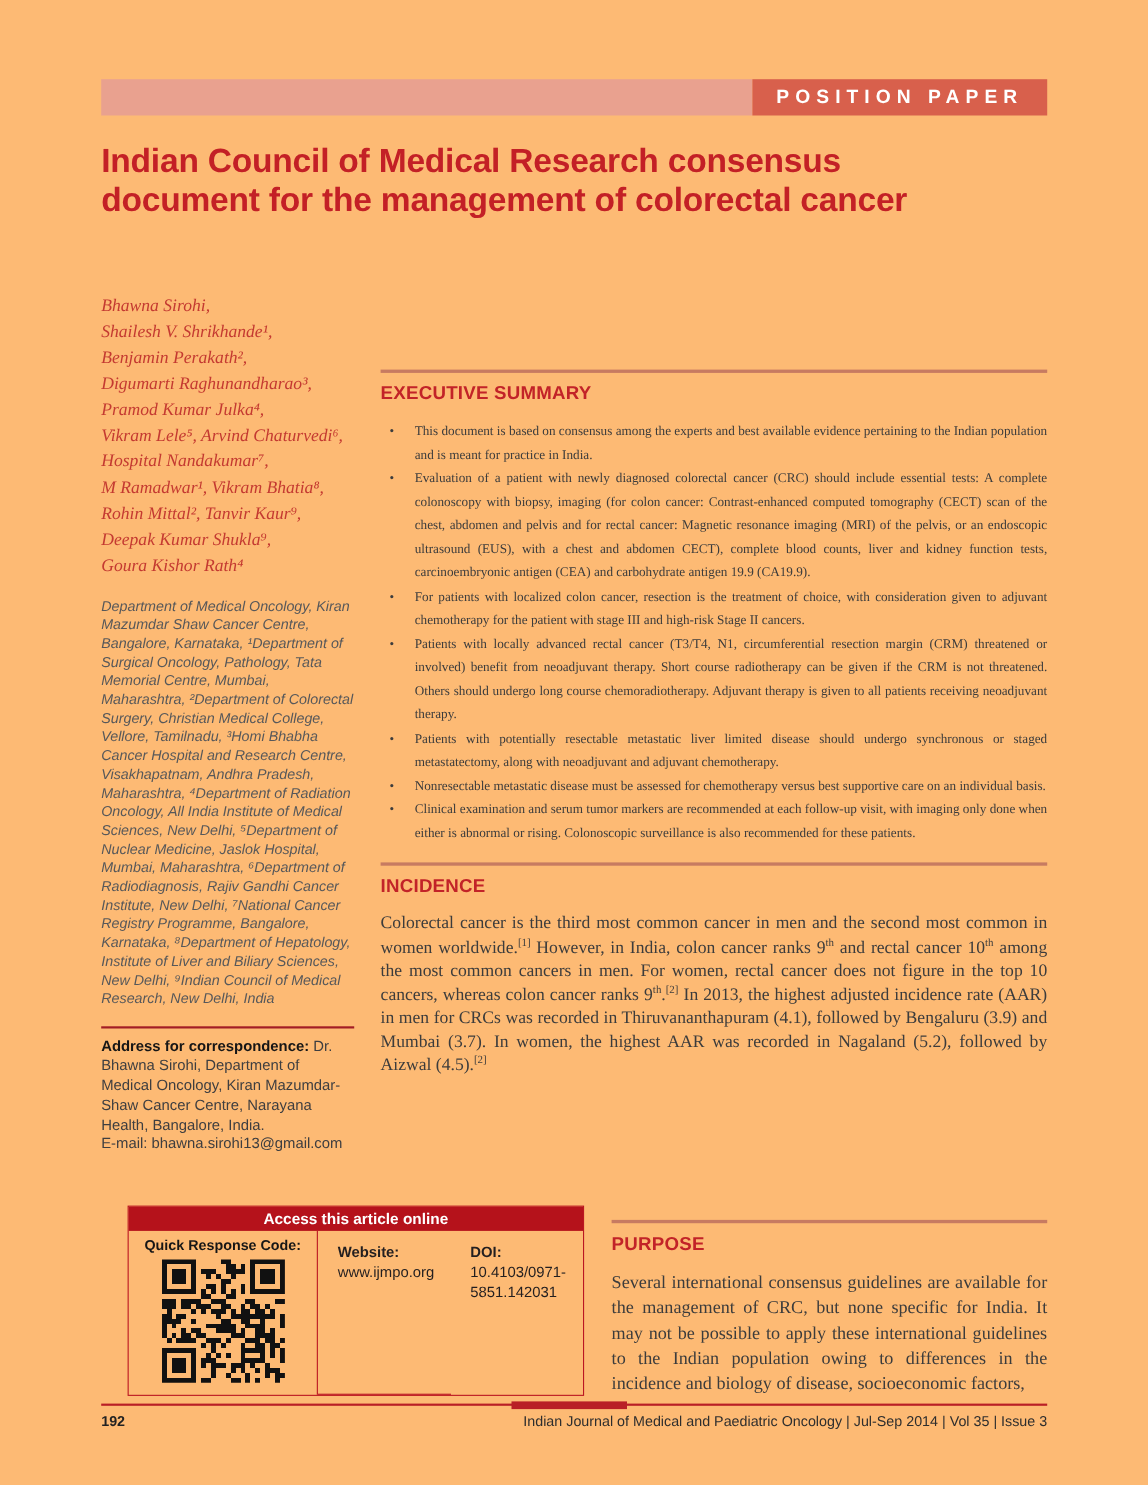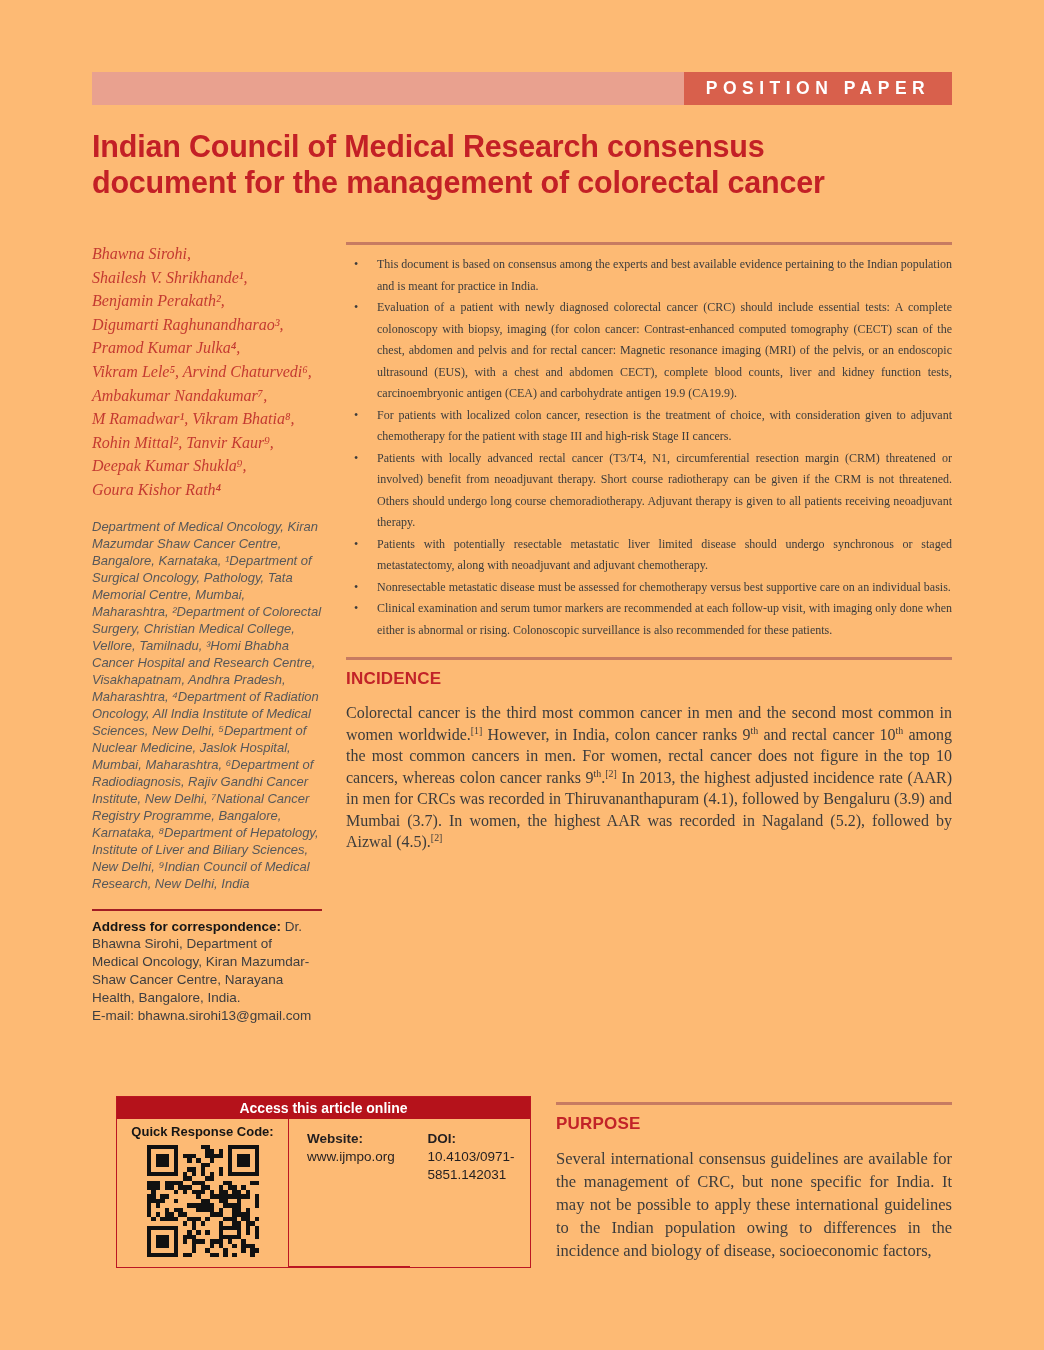--- a/index.html
+++ b/index.html
@@ -10,21 +10,21 @@
   .banner-row{margin:72px 92px 0 92px;height:33px;display:flex;}
   .banner-light{flex:1;background:#E9A18F;}
   .banner-dark{width:268px;background:#D8604C;display:flex;align-items:center;justify-content:center;
                color:#fff;font-weight:bold;font-size:17.5px;letter-spacing:5.5px;white-space:nowrap;}
 
   
   .title{margin:23px 92px 0 92px;color:#C32026;font-weight:bold;font-size:30.5px;line-height:36px;
          letter-spacing:-0.2px;font-family:"Liberation Sans",sans-serif;}
 
   
-  .columns{margin:42px 92px 0 92px;display:flex;gap:24px;align-items:flex-start;min-height:832px;}
+  .columns{margin:42px 92px 0 92px;display:flex;gap:24px;align-items:center;min-height:832px;}
   .left-col{width:230px;flex-shrink:0;}
   .main-col{flex:1;min-width:0;}
 
   .authors{font-family:"Liberation Serif",serif;font-style:italic;font-size:16px;line-height:23.6px;
            color:#C43A31;}
   .affiliations{margin-top:16px;font-style:italic;font-size:13px;line-height:17px;color:#57585A;}
   .corr-rule{margin-top:17px;height:2px;background:#A21D24;}
   .corr{margin-top:7px;font-size:13.5px;line-height:17.8px;color:#3E3E40;}
   .corr-heading{font-weight:bold;color:#161616;}
 
@@ -37,21 +37,21 @@
   .bullets li{position:relative;padding-left:31px;}
   .bullets li::before{content:"\2022";position:absolute;left:8px;}
 
   .body-par{margin:0;font-family:"Liberation Serif",serif;font-size:16px;line-height:21.5px;
             color:#3C3C3C;text-align:justify;}
   .body-par sup{font-size:0.62em;line-height:0;vertical-align:super;}
 
   .incidence-section{margin-top:16px;}
 
   
-  .bottom-row{margin:22px 92px 0 92px;display:flex;gap:25px;align-items:center;padding-left:24px;}
+  .bottom-row{margin:22px 92px 0 92px;display:flex;gap:25px;align-items:flex-end;padding-left:24px;}
   .access-box{width:413px;flex-shrink:0;border:1px solid #BB1622;}
   .access-header{background:#B5121B;color:#fff;font-weight:bold;font-size:14px;line-height:22px;
                  height:22px;text-align:center;}
   .access-body{display:flex;}
   .access-left{width:163px;border-right:1px solid #BB1622;padding:5px 4px 6px 4px;text-align:center;}
   .qr-label{font-weight:bold;font-size:13px;color:#161616;line-height:16px;}
   .qr{width:112px;height:112px;margin-top:5px;}
   .access-right{flex:1;display:flex;flex-direction:row;}
   .access-cell{flex:1;padding:11px 6px 11px 18px;font-size:13.5px;line-height:18px;color:#231F20;}
   .access-cell.first{border-bottom:1px solid #BB1622;}
@@ -86,39 +86,40 @@
   <div class="columns">
 
     <aside class="left-col">
       <div class="authors">
           <div>Bhawna Sirohi,</div>
           <div>Shailesh V. Shrikhande¹,</div>
           <div>Benjamin Perakath²,</div>
           <div>Digumarti Raghunandharao³,</div>
           <div>Pramod Kumar Julka⁴,</div>
           <div>Vikram Lele⁵, Arvind Chaturvedi⁶,</div>
-          <div>Ambakumar Nandakumar⁷,</div>
+          <div>Hospital Nandakumar⁷,</div>
           <div>M Ramadwar¹, Vikram Bhatia⁸,</div>
           <div>Rohin Mittal², Tanvir Kaur⁹,</div>
           <div>Deepak Kumar Shukla⁹,</div>
           <div>Goura Kishor Rath⁴</div>
         </div>
       <div class="affiliations">Department of Medical Oncology, Kiran Mazumdar Shaw Cancer Centre, Bangalore, Karnataka, ¹Department of Surgical Oncology, Pathology, Tata Memorial Centre, Mumbai, Maharashtra, ²Department of Colorectal Surgery, Christian Medical College, Vellore, Tamilnadu, ³Homi Bhabha Cancer Hospital and Research Centre, Visakhapatnam, Andhra Pradesh, Maharashtra, ⁴Department of Radiation Oncology, All India Institute of Medical Sciences, New Delhi, ⁵Department of Nuclear Medicine, Jaslok Hospital, Mumbai, Maharashtra, ⁶Department of Radiodiagnosis, Rajiv Gandhi Cancer Institute, New Delhi, ⁷National Cancer Registry Programme, Bangalore, Karnataka, ⁸Department of Hepatology, Institute of Liver and Biliary Sciences, New Delhi, ⁹Indian Council of Medical Research, New Delhi, India</div>
       <div class="corr-rule"></div>
       <div class="corr">
         <span class="corr-heading">Address for correspondence:</span>
         <span>Dr. Bhawna Sirohi, Department of Medical Oncology, Kiran Mazumdar-Shaw Cancer Centre, Narayana Health, Bangalore, India.</span>
         <div>E-mail: bhawna.sirohi13@gmail.com</div>
       </div>
     </aside>
 
     <main class="main-col">
 
       <section>
         <div class="section-rule"></div>
+        <h2 class="section-heading">EXECUTIVE SUMMARY</h2>
         <ul class="bullets">
             <li>This document is based on consensus among the experts and best available evidence pertaining to the Indian population and is meant for practice in India.</li>
             <li>Evaluation of a patient with newly diagnosed colorectal cancer (CRC) should include essential tests: A complete colonoscopy with biopsy, imaging (for colon cancer: Contrast-enhanced computed tomography (CECT) scan of the chest, abdomen and pelvis and for rectal cancer: Magnetic resonance imaging (MRI) of the pelvis, or an endoscopic ultrasound (EUS), with a chest and abdomen CECT), complete blood counts, liver and kidney function tests, carcinoembryonic antigen (CEA) and carbohydrate antigen 19.9 (CA19.9).</li>
             <li>For patients with localized colon cancer, resection is the treatment of choice, with consideration given to adjuvant chemotherapy for the patient with stage III and high-risk Stage II cancers.</li>
             <li>Patients with locally advanced rectal cancer (T3/T4, N1, circumferential resection margin (CRM) threatened or involved) benefit from neoadjuvant therapy. Short course radiotherapy can be given if the CRM is not threatened. Others should undergo long course chemoradiotherapy. Adjuvant therapy is given to all patients receiving neoadjuvant therapy.</li>
             <li>Patients with potentially resectable metastatic liver limited disease should undergo synchronous or staged metastatectomy, along with neoadjuvant and adjuvant chemotherapy.</li>
             <li>Nonresectable metastatic disease must be assessed for chemotherapy versus best supportive care on an individual basis.</li>
             <li>Clinical examination and serum tumor markers are recommended at each follow-up visit, with imaging only done when either is abnormal or rising. Colonoscopic surveillance is also recommended for these patients.</li>
           </ul>
       </section>
@@ -465,14 +466,23 @@
     </div>
 
     <section class="purpose-col">
       <div class="section-rule"></div>
       <h2 class="section-heading">PURPOSE</h2>
       <p class="purpose-par">Several international consensus guidelines are available for the management of CRC, but none specific for India. It may not be possible to apply these international guidelines to the Indian population owing to differences in the incidence and biology of disease, socioeconomic factors,</p>
     </section>
 
   </div>
 
+  <footer class="footer">
+    <div class="footer-line">
+      <div class="footer-thick"></div>
+    </div>
+    <div class="footer-row">
+      <span class="page-number">192</span>
+      <span>Indian Journal of Medical and Paediatric Oncology | Jul-Sep 2014 | Vol 35 | Issue 3</span>
+    </div>
+  </footer>
 
 </div>
 
 </body></html>

